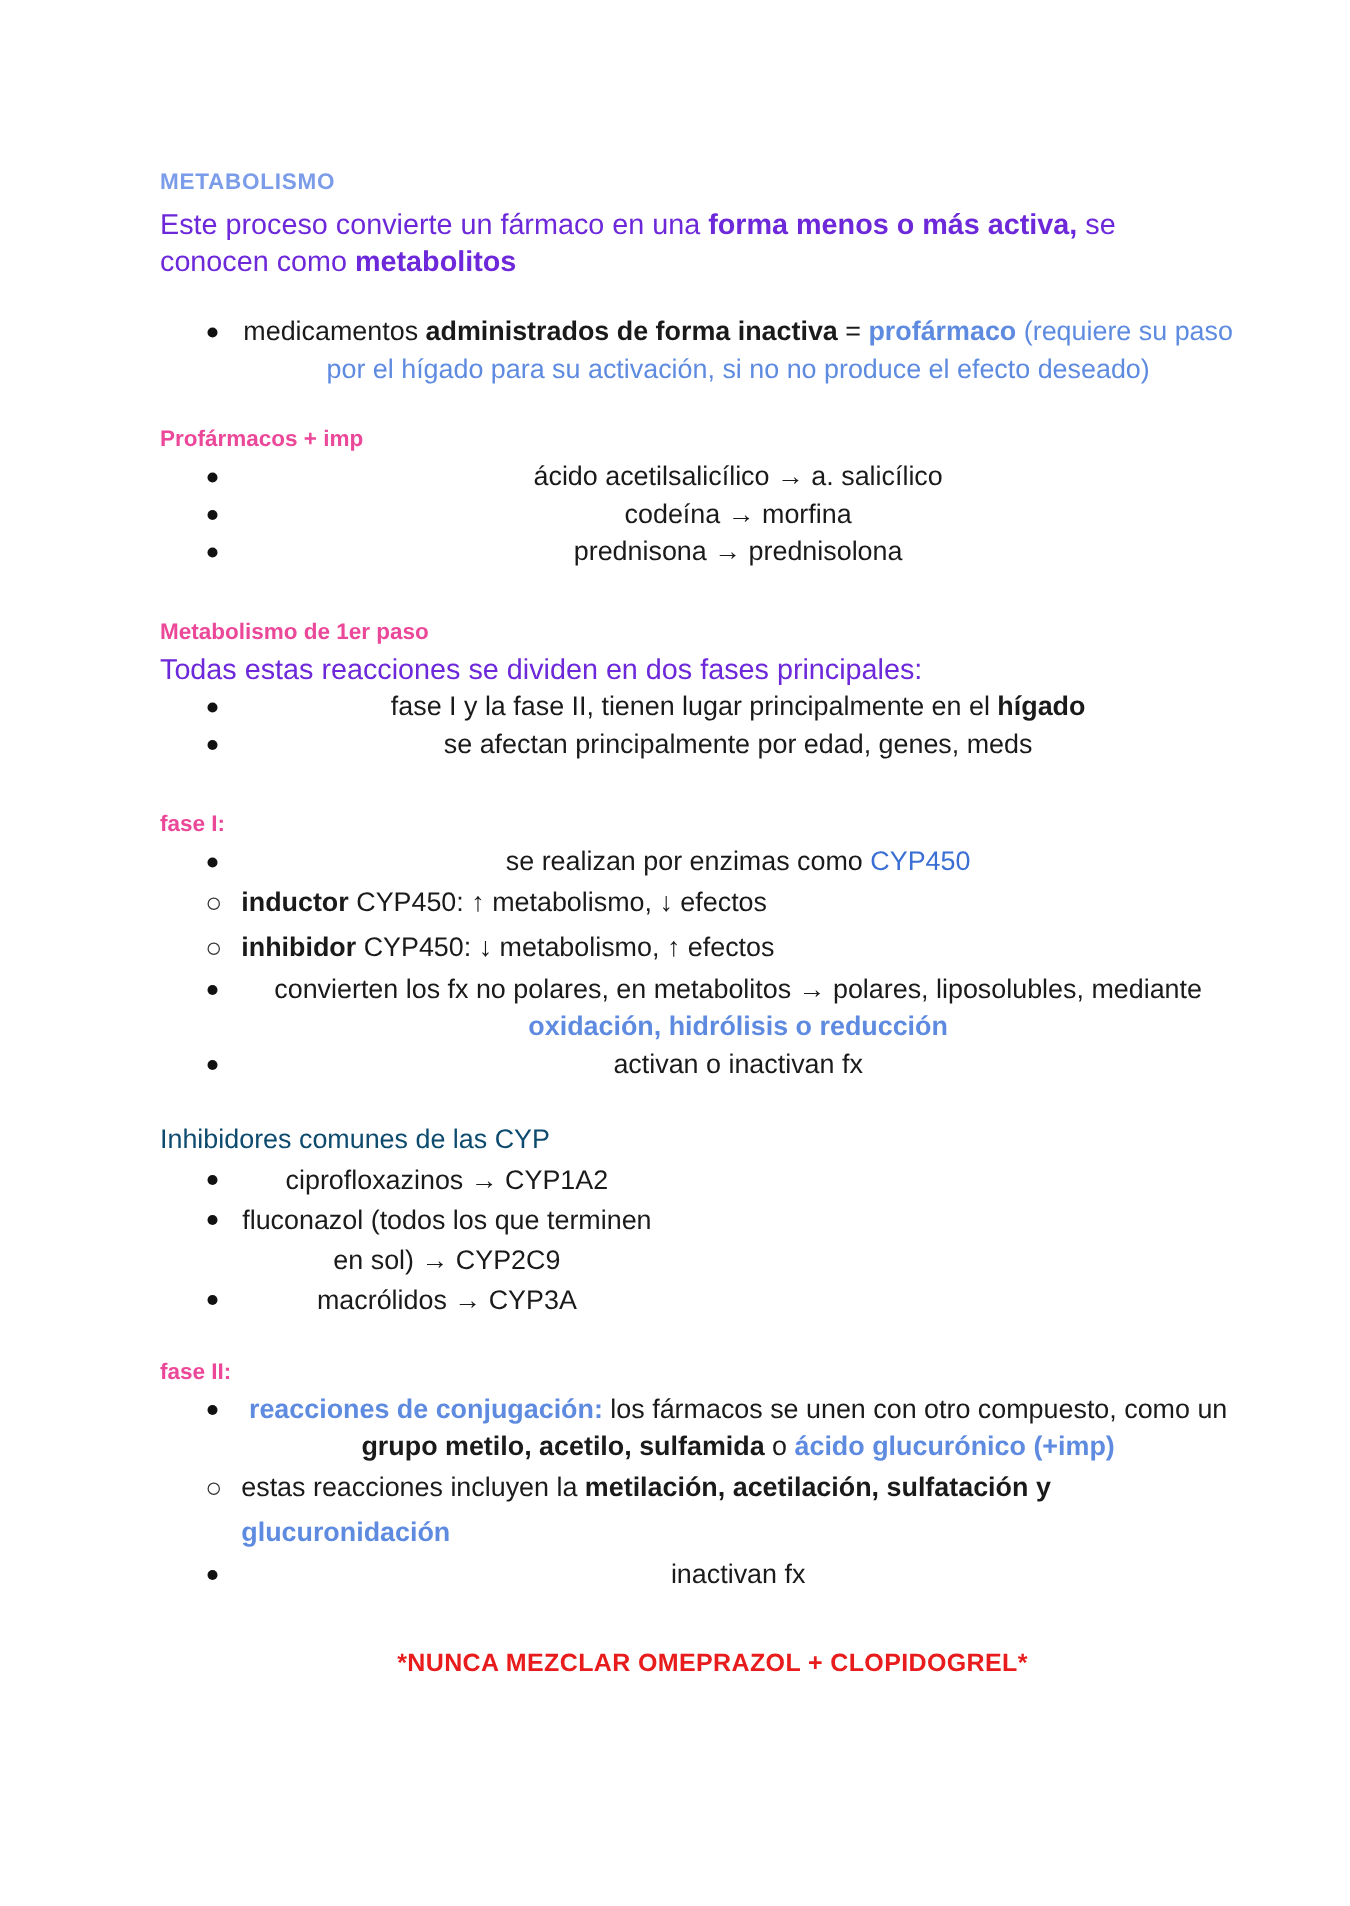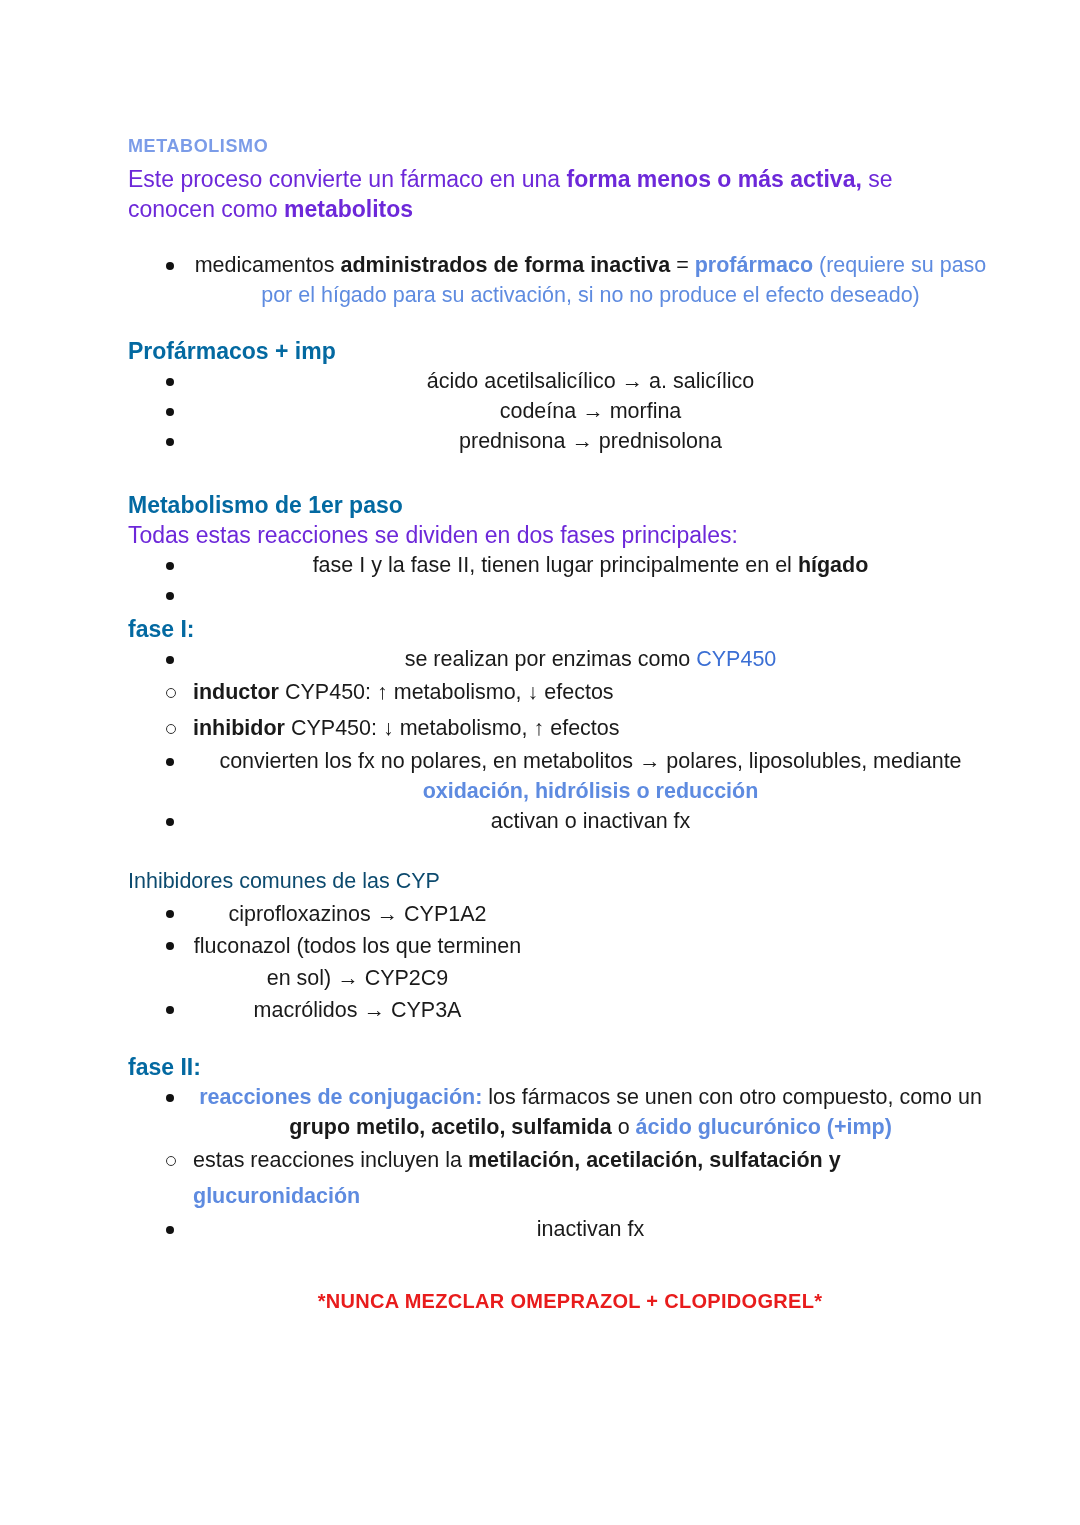--- a/index.html
+++ b/index.html
@@ -44,24 +44,24 @@
     max-width: 800px;
   }
 
   .b { font-weight: 700; }
   .blue { color: #5e8be0; }
   .blue-strong { color: #3b6fd4; font-weight: 400; }
   .blue-b { color: #5e8be0; font-weight: 700; }
 
   
   .sec-head {
-    font-size: 23px;
+    font-size: 18px;
     line-height: 30px;
     font-weight: 700;
-    color: #0369a1;
+    color: #ec4899;
     margin: 0;
   }
 
   
   ul.lvl1 {
     list-style: none;
     margin: 0;
     padding: 0;
     text-align: center;
   }
@@ -188,21 +188,21 @@
     <li><span class="bullet"></span><span>codeína → morfina</span></li>
     <li><span class="bullet"></span><span>prednisona → prednisolona</span></li>
   </ul>
 
   <div class="spacer-lg"></div>
 
   <h2 class="sec-head">Metabolismo de 1er paso</h2>
   <p class="para">Todas estas reacciones se dividen en dos fases principales:</p>
   <ul class="lvl1">
     <li><span class="bullet"></span><span>fase I y la fase II, tienen lugar principalmente en el </span><span class="b">hígado</span></li>
-    <li><span class="bullet"></span></li>
+    <li><span class="bullet"></span><span>se afectan principalmente por edad, genes, meds</span></li>
   </ul>
 
   <div class="spacer-lg"></div>
 
   <h2 class="sec-head">fase I:</h2>
   <ul class="lvl1">
     <li><span class="bullet"></span><span>se realizan por enzimas como </span><span class="blue-strong">CYP450</span></li>
   </ul>
   <ul class="lvl2">
     <li><span class="bullet-o"></span><span class="b">inductor</span><span> CYP450: ↑ metabolismo, ↓ efectos</span></li>

